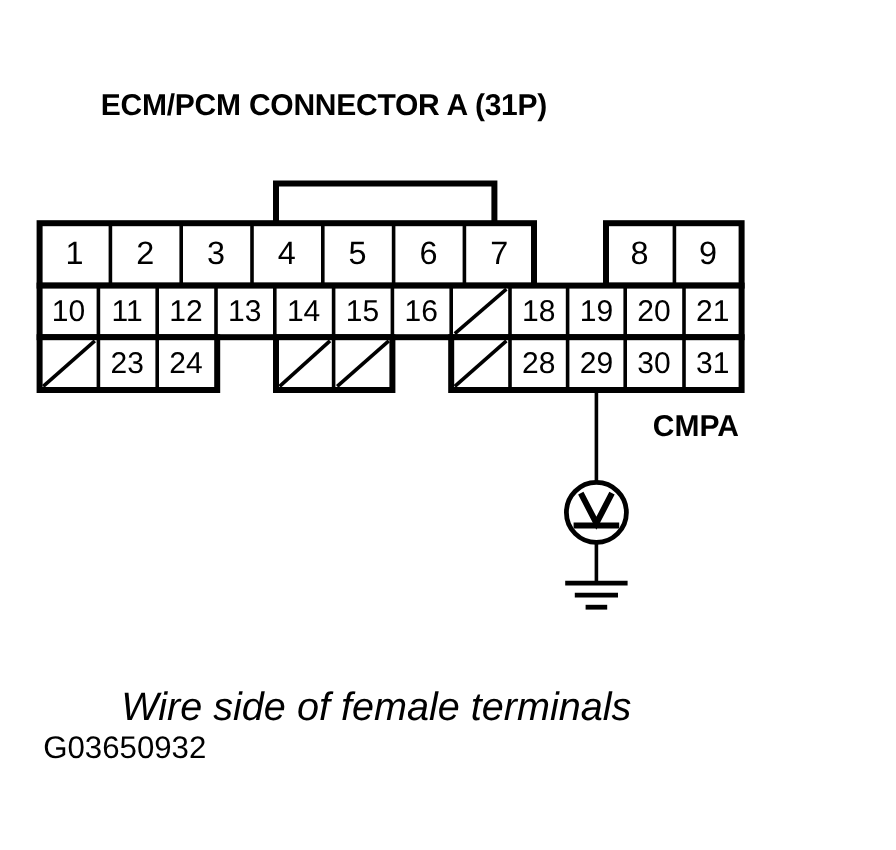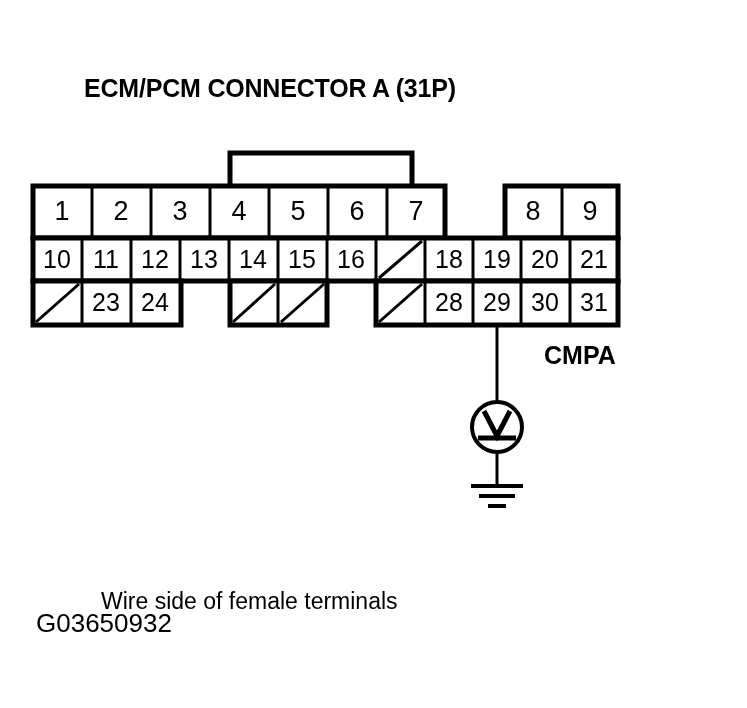--- a/index.html
+++ b/index.html
@@ -61,23 +61,24 @@
     font-size: 25px;
     font-weight: bold;
     line-height: 32px;
     white-space: nowrap;
     margin-left: 12px;
   }
 
   .caption {
     position: absolute;
     left: 101px;
-    top: 588px;
-    font-size: 23px;
-    white-space: nowrap;
+    top: 570px;
+    font-size: 33px;
+    white-space: nowrap;
+    font-style: italic;
   }
 
   .figure-id {
     position: absolute;
     left: 36px;
     top: 608px;
     font-size: 26px;
     white-space: nowrap;
   }
 </style>

